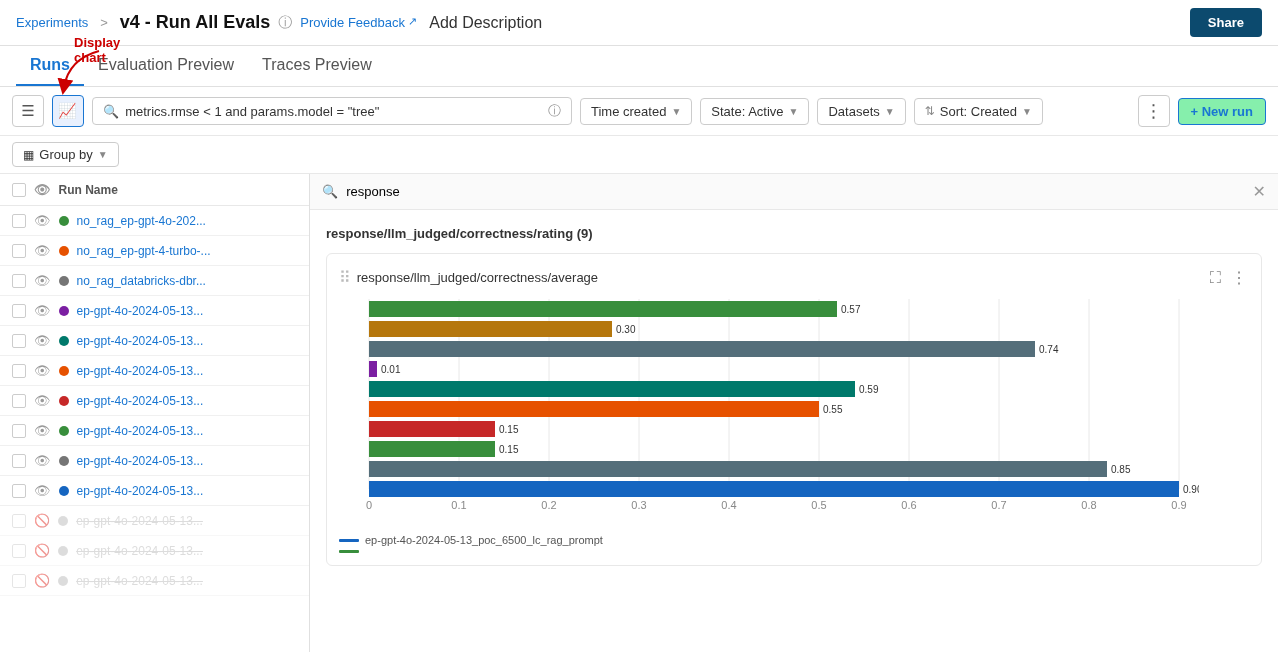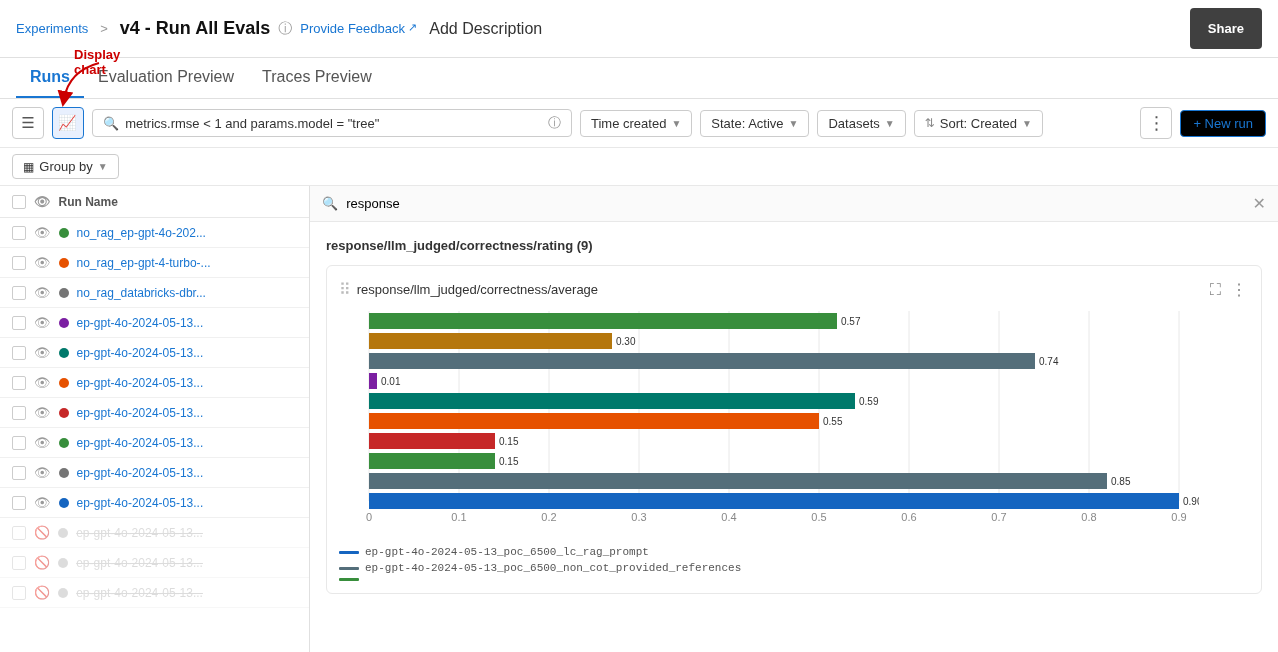--- a/index.html
+++ b/index.html
@@ -6,35 +6,35 @@
     body { font-family: -apple-system, BlinkMacSystemFont, 'Segoe UI', sans-serif; font-size: 13px; color: #333; background: #fff; overflow: hidden; }
 
     .top-bar { display: flex; align-items: center; padding: 8px 16px; border-bottom: 1px solid #e0e0e0; gap: 8px; }
     .breadcrumb { color: #1976d2; font-size: 13px; cursor: pointer; }
     .breadcrumb-sep { color: #999; margin: 0 4px; }
     .page-title { font-size: 18px; font-weight: 700; color: #111; }
     .info-icon { color: #999; font-size: 14px; cursor: pointer; }
     .feedback-link { color: #1976d2; font-size: 13px; display: flex; align-items: flex-start; gap: 3px; cursor: pointer; text-decoration: none; }
     .ext-icon { font-size: 11px; }
     .add-desc { color: #333; font-size: 16px; cursor: pointer; margin-left: 4px; }
-    .share-btn { margin-left: auto; background: #404040; color: #fff; border: none; border-radius: 4px; padding: 13px 18px; font-size: 13px; font-weight: 600; cursor: pointer; }
+    .share-btn { margin-left: auto; background: #0c4a6e; color: #fff; border: none; border-radius: 4px; padding: 7px 18px; font-size: 13px; font-weight: 600; cursor: pointer; }
 
     .tabs-bar { display: flex; align-items: center; padding: 0 16px; border-bottom: 1px solid #e0e0e0; gap: 0; }
     .tab { padding: 10px 14px; font-size: 16px; cursor: pointer; color: #555; border-bottom: 2px solid transparent; white-space: nowrap; }
     .tab.active { color: #1976d2; border-bottom: 2px solid #1976d2; font-weight: 600; }
 
     .toolbar { display: flex; align-items: center; padding: 8px 12px; gap: 8px; border-bottom: 1px solid #e8e8e8; }
     .icon-btn { border: 1px solid #ccc; border-radius: 4px; background: #fff; width: 32px; height: 32px; display: flex; align-items: center; justify-content: center; cursor: pointer; color: #555; font-size: 15px; }
     .icon-btn.active { background: #e8f0fe; border-color: #1976d2; color: #1976d2; }
     .search-box { display: flex; align-items: center; flex: 1; border: 1px solid #ccc; border-radius: 4px; padding: 4px 10px; gap: 6px; background: #fff; max-width: 480px; }
     .search-box input { border: none; outline: none; flex: 1; font-size: 13px; color: #333; background: transparent; }
     .filter-btn { display: flex; align-items: center; gap: 5px; border: 1px solid #ccc; border-radius: 4px; padding: 5px 10px; background: #fff; cursor: pointer; font-size: 13px; color: #333; white-space: nowrap; }
     .filter-btn .chevron { font-size: 10px; color: #888; }
     .more-btn { border: 1px solid #ccc; border-radius: 4px; background: #fff; width: 32px; height: 32px; display: flex; align-items: center; justify-content: center; cursor: pointer; color: #555; font-size: 18px; margin-left: auto; }
-    .new-run-btn { display: flex; align-items: center; gap: 4px; background: #000000; border: 1px solid #1976d2; border-radius: 4px; padding: 5px 12px; color: #1976d2; font-size: 13px; font-weight: 400; cursor: pointer; }
+    .new-run-btn { display: flex; align-items: center; gap: 4px; background: #86efac; border: 1px solid #1976d2; border-radius: 4px; padding: 5px 12px; color: #1976d2; font-size: 13px; font-weight: 700; cursor: pointer; }
 
     .secondary-toolbar { display: flex; align-items: center; padding: 6px 12px; border-bottom: 1px solid #e8e8e8; }
     .group-by-btn { display: flex; align-items: center; gap: 5px; border: 1px solid #ccc; border-radius: 4px; padding: 4px 10px; background: #fff; cursor: pointer; font-size: 13px; color: #333; }
 
     .main-content { display: flex; height: calc(652px - 40px - 42px - 49px - 37px); overflow: hidden; }
 
     .runs-panel { width: 310px; border-right: 1px solid #e0e0e0; overflow-y: auto; flex-shrink: 0; }
     .runs-header { display: flex; align-items: center; padding: 8px 12px; border-bottom: 1px solid #e8e8e8; font-size: 12px; font-weight: 600; color: #555; gap: 8px; }
     .run-row { display: flex; align-items: center; padding: 7px 12px; border-bottom: 1px solid #f0f0f0; gap: 8px; font-size: 12px; color: #1976d2; cursor: pointer; }
     .cb { width: 14px; height: 14px; border: 1px solid #ccc; border-radius: 2px; flex-shrink: 0; }
@@ -51,21 +51,21 @@
     .chart-section { padding: 16px; }
     .chart-section-title { font-size: 13px; font-weight: 600; margin-bottom: 12px; }
 
     .chart-container { border: 1px solid #e8e8e8; border-radius: 6px; padding: 12px; }
     .chart-header { display: flex; align-items: center; justify-content: space-between; margin-bottom: 10px; }
     .chart-title { font-size: 13px; font-weight: 500; display: flex; align-items: center; gap: 6px; }
     .drag-handle { color: #bbb; font-size: 16px; }
     .chart-actions { display: flex; gap: 6px; align-items: center; }
     .chart-action-btn { color: #888; cursor: pointer; font-size: 16px; border: none; background: none; padding: 2px; }
 
-    .chart-legend { display: flex; flex-direction: column; gap: 4px; margin-top: 12px; font-size: 11px; color: #555; font-family: Liberation Mono, monospace; }
+    .chart-legend { display: flex; flex-direction: column; gap: 4px; margin-top: 12px; font-size: 11px; color: #555; }
     .legend-row { display: flex; align-items: center; gap: 6px; }
     .legend-line { width: 20px; height: 3px; border-radius: 1px; }
 
     .relative-wrapper { position: relative; }
   </style>
 </head>
 <body>
 
 <div class="top-bar">
   <span class="breadcrumb">Experiments</span>
@@ -319,23 +319,19 @@
             <text x="840" y="210" font-size="11" fill="#888" text-anchor="middle">0.9</text>
           </svg>
         </div>
 
         <div class="chart-legend">
           <div class="legend-row">
             <div class="legend-line" style="background:#1565c0;"></div>
             <span>ep-gpt-4o-2024-05-13_poc_6500_lc_rag_prompt</span>
           </div>
           <div class="legend-row">
-            <div class="legend-line" style="background:#546e7a;"></div>
-            <span>ep-gpt-4o-2024-05-13_poc_6500_non_cot_provided_references</span>
-          </div>
-          <div class="legend-row">
             <div class="legend-line" style="background:#388e3c;"></div>
           </div>
         </div>
       </div>
     </div>
   </div>
 </div>
 
 </body></html>

